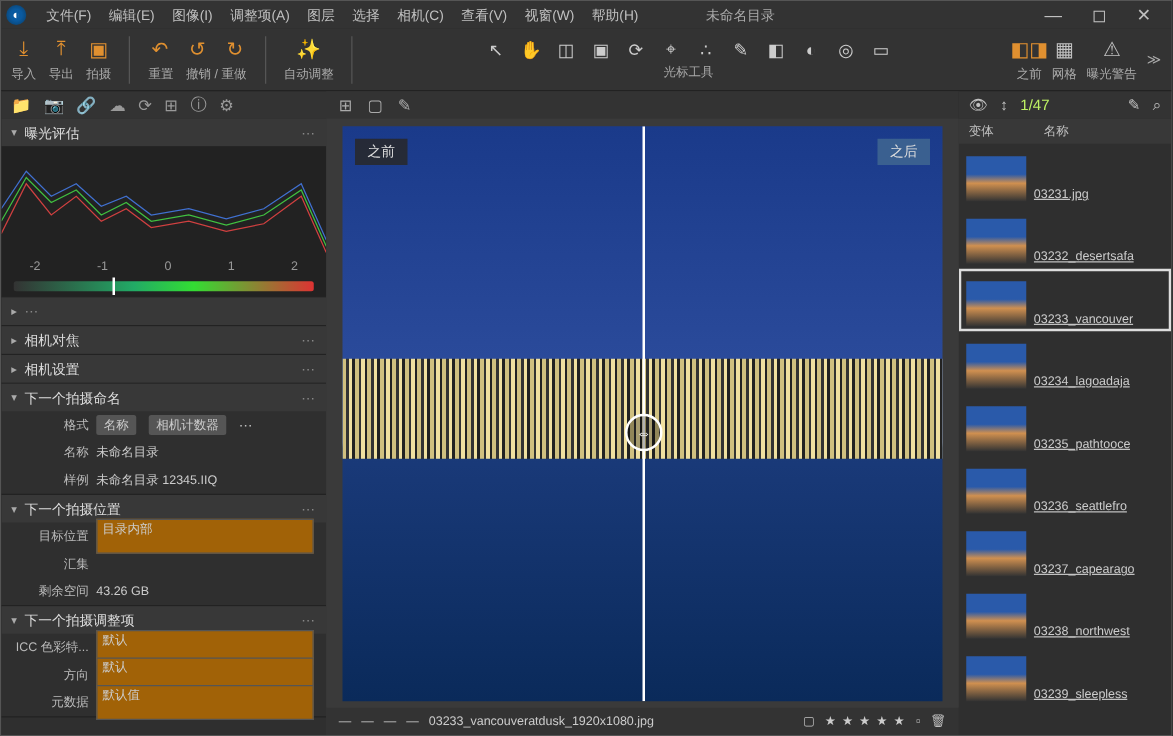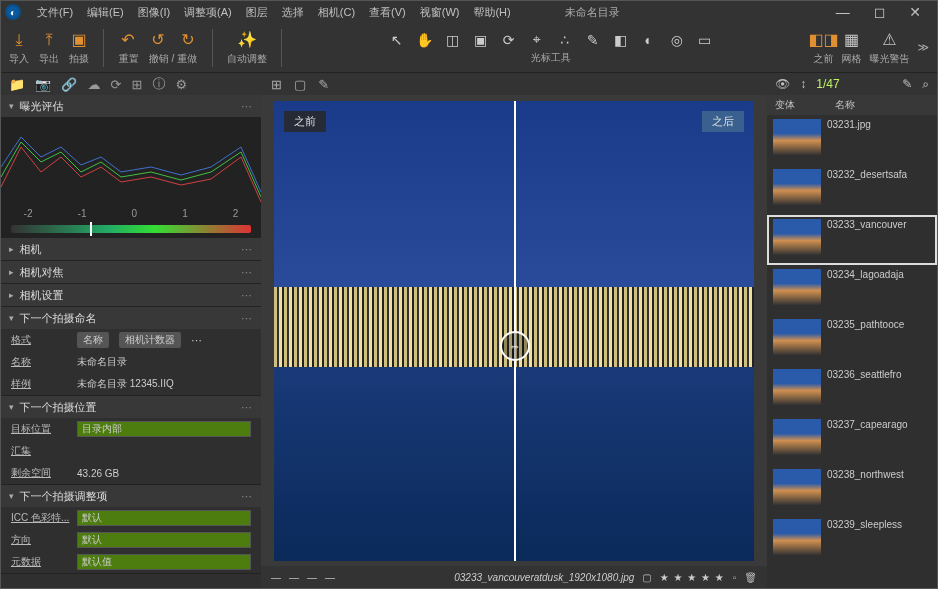--- a/index.html
+++ b/index.html
@@ -30,44 +30,44 @@
 .sechead { display:flex; align-items:center; height:22px; padding:0 8px; background:#383838; gap:6px;}
 .sechead .chev { font-size:9px; color:#aaa;}
 .sechead .stitle { flex:1; font-size:11px; color:#ddd;}
 .sechead .dots { color:#888; letter-spacing:1px;}
 .histogram { height:120px; background:#222; position:relative; overflow:hidden;}
 .histaxis { position:absolute; bottom:18px; left:0; right:0; display:flex; justify-content:space-around; font-size:10px; color:#999;}
 .gradbar { position:absolute; bottom:4px; left:10px; right:10px; height:8px; background:linear-gradient(90deg,#333 0%, #2a6 40%, #3d3 60%, #d33 100%); border-radius:2px;}
 .gradbar::after{content:"";position:absolute;left:33%;top:-3px;width:2px;height:14px;background:#fff;}
 .hsvg { position:absolute; inset:0 0 28px 0; }
 .formrow { display:flex; align-items:center; height:22px; padding:0 10px; gap:6px;}
-.formrow .lbl { width:60px; text-align:left; font-size:10px; color:#bbb;text-decoration:underline;}
+.formrow .lbl { width:60px; text-align:right; font-size:10px; color:#bbb;}
 .formrow .val { flex:1; font-size:10px; color:#ccc;}
-.formrow select,.formrow .sel { flex:1; background:#4d7c0f; border:1px solid #555; color:#ccc; font-size:10px; height:16px; padding:0 4px;}
+.formrow select,.formrow .sel { flex:1; background:#a16207; border:1px solid #555; color:#ccc; font-size:10px; height:28px; padding:0 4px;}
 .tag { background:#555; padding:1px 6px; border-radius:2px; font-size:10px; color:#ccc; margin-right:4px;}
 .center { flex:1; display:flex; flex-direction:column; background:#3a3a3a; }
 .ctop { display:flex; height:22px; align-items:center; gap:12px; padding:0 10px; background:#333;}
 .ctop span{font-size:13px;color:#aaa;}
 .preview { flex:1; position:relative; background:#3a3a3a; display:flex; align-items:center; justify-content:center;}
 .photo { position:relative; width:480px; height:460px; background:linear-gradient(180deg,#1a3a8a 0%, #2a4a9a 40%, #4a6aba 55%, #1a3a7a 56%, #0a2a5a 100%); overflow:hidden;}
 .skyline { position:absolute; bottom:42%; left:0; right:0; height:80px; background:repeating-linear-gradient(90deg,#d0c080 0 3px,#333 3px 5px,#f0e0a0 5px 8px,#222 8px 10px);}
 .badge { position:absolute; top:10px; padding:3px 10px; background:rgba(40,40,40,0.85); color:#ddd; font-size:11px;}
 .badge.l{left:10px;} .badge.r{right:10px; background:#3a6090;}
 .slider { position:absolute; top:0; bottom:0; left:50%; width:2px; background:#fff;}
 .slider .handle{position:absolute;top:50%;left:-14px;width:30px;height:30px;border:2px solid #fff;border-radius:50%;background:rgba(0,0,0,0.3);display:flex;align-items:center;justify-content:center;color:#fff;font-size:12px;}
 .cbot { height:22px; display:flex; align-items:center; gap:8px; padding:0 10px; background:#333; font-size:10px;}
-.cbot .fn{flex:1;text-align:right;color:#ccc;font-style:italic;}
+.cbot .fn{flex:1;text-align:left;color:#ccc;}
 .stars{color:#ccc;letter-spacing:1px;}
 .rightpanel { width:170px; background:#2f2f2f; display:flex; flex-direction:column;}
 .rtop { display:flex; height:22px; align-items:center; gap:10px; padding:0 8px; background:#333; font-size:12px;}
 .rtop .cnt{color:#bef264;}
 .rhead { display:flex; height:20px; background:#383838; font-size:10px; align-items:center;}
 .rhead div{padding:0 8px;}
 .thumbs { flex:1; overflow:hidden;}
-.thumb { display:flex; align-items:flex-start; height:50px; padding:4px 6px; gap:6px;}
+.thumb { display:flex; align-items:flex-end; height:50px; padding:4px 6px; gap:6px;text-decoration:underline;}
 .thumb.sel { outline:2px solid #ddd; outline-offset:-2px;}
 .thumb .img { width:48px; height:36px; background:linear-gradient(180deg,#2a5aaa 40%,#d09050 60%,#333 100%); flex-shrink:0;}
 .thumb .nm { font-size:10px; color:#ccc; overflow:hidden; white-space:nowrap; text-overflow:clip;}
 </style>
 </head>
 <body>
 
 <div class="app">
   <div class="menubar">
     <div class="logo">◐</div>
@@ -186,21 +186,20 @@
             <span>1</span>
             <span>2</span>
           </div>
           <div class="gradbar"></div>
         </div>
       </div>
 
       <div class="section">
           <div class="sechead">
             <span class="chev">▸</span>
-            <span class="stitle">相机</span>
             <span class="dots">⋯</span>
           </div>
         </div>
       <div class="section">
           <div class="sechead">
             <span class="chev">▸</span>
             <span class="stitle">相机对焦</span>
             <span class="dots">⋯</span>
           </div>
         </div>

